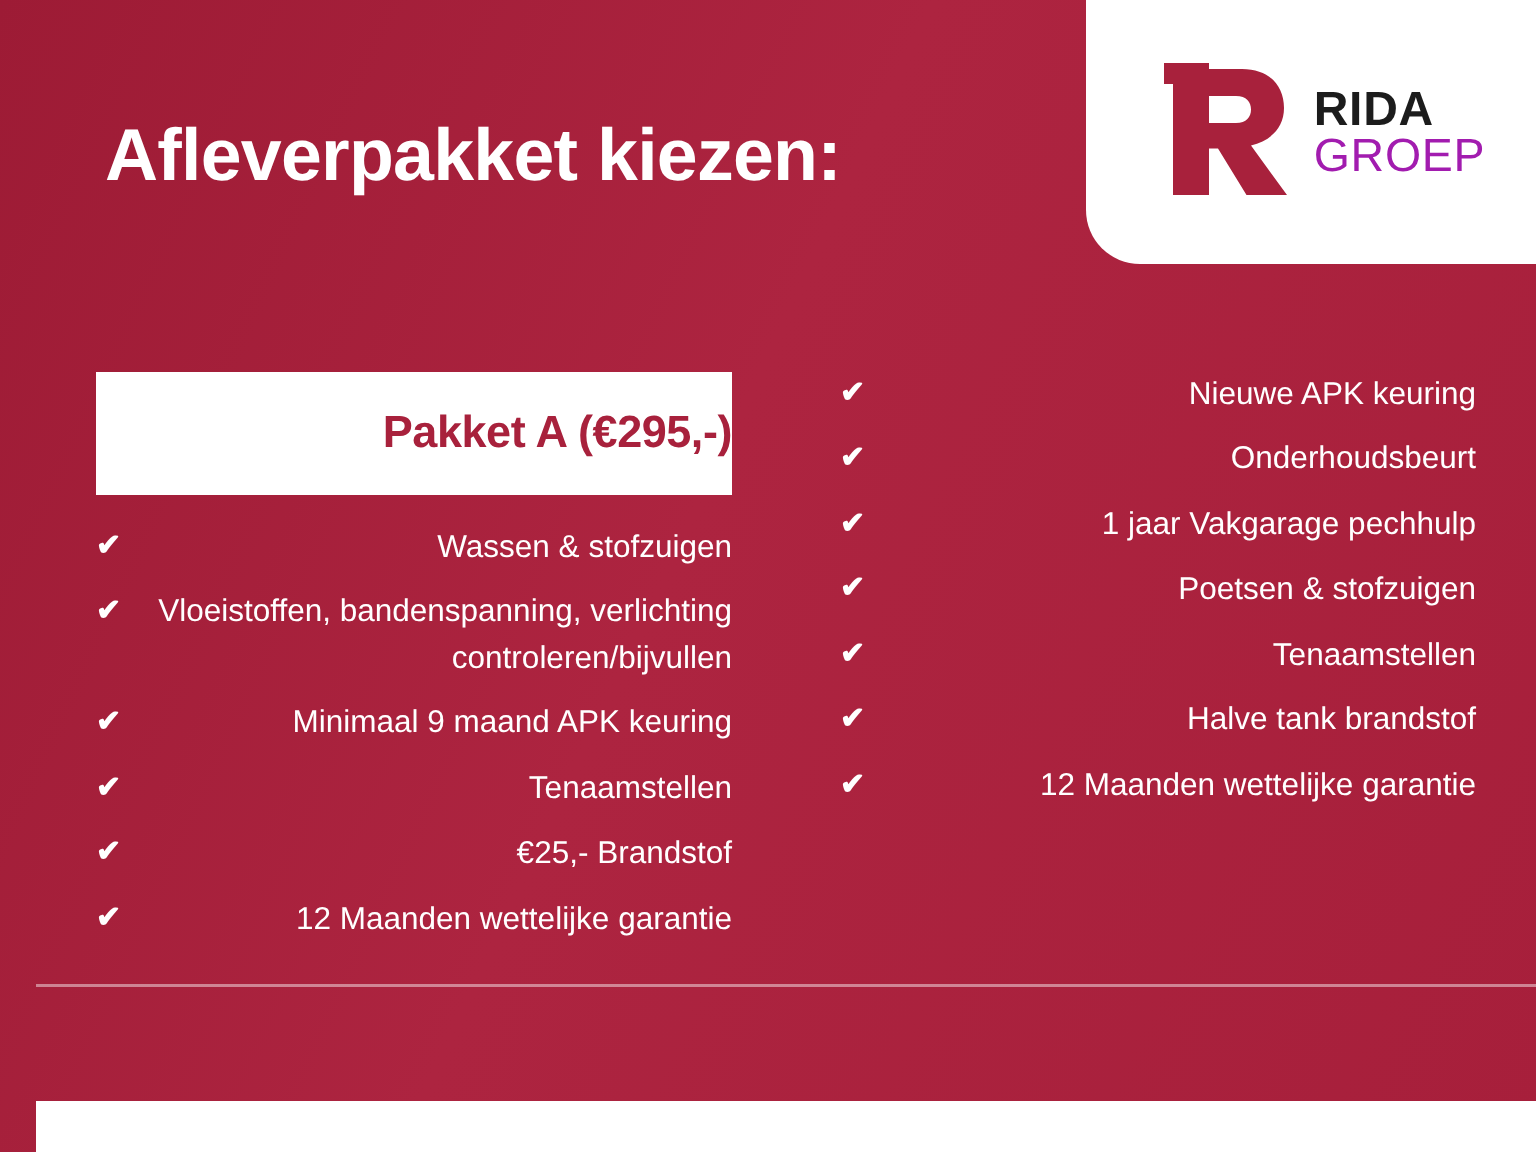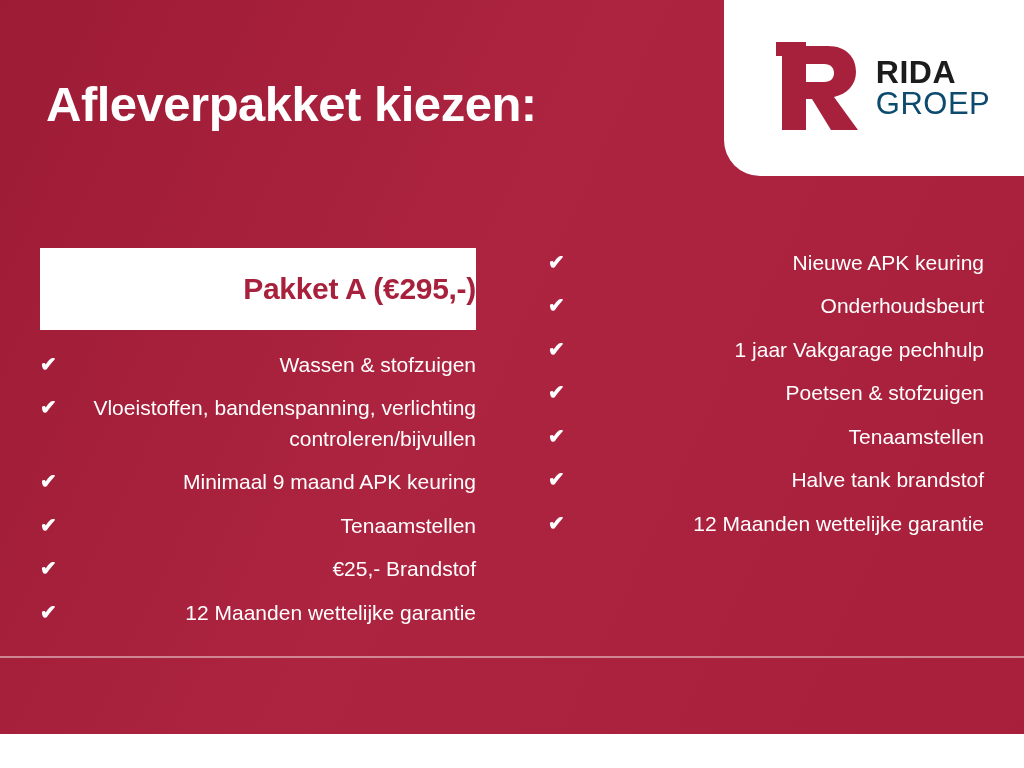--- a/index.html
+++ b/index.html
@@ -11,20 +11,21 @@
   }
   body {
     background: #ffffff;
   }
   .slide {
     position: relative;
     width: 1024px;
     height: 768px;
     background: #a8213c;
     overflow: hidden;
+    padding-left: 24px;
   }
   
   .slide::before {
     content: "";
     position: absolute;
     inset: 0;
     background: linear-gradient(115deg, #9d1b35 0%, #ad2440 45%, #a71f3b 100%);
     pointer-events: none;
   }
   .content {
@@ -66,21 +67,21 @@
   }
   .logo-text .l1 {
     font-size: 32px;
     font-weight: 700;
     color: #1c1c1c;
     letter-spacing: 0.5px;
   }
   .logo-text .l2 {
     font-size: 31px;
     font-weight: 400;
-    color: #0c4a6e;
+    color: #a21caf;
     letter-spacing: 0.5px;
     margin-top: 3px;
   }
 
   
   .title {
     position: absolute;
     left: 46px;
     top: 76px;
     font-size: 49px;

